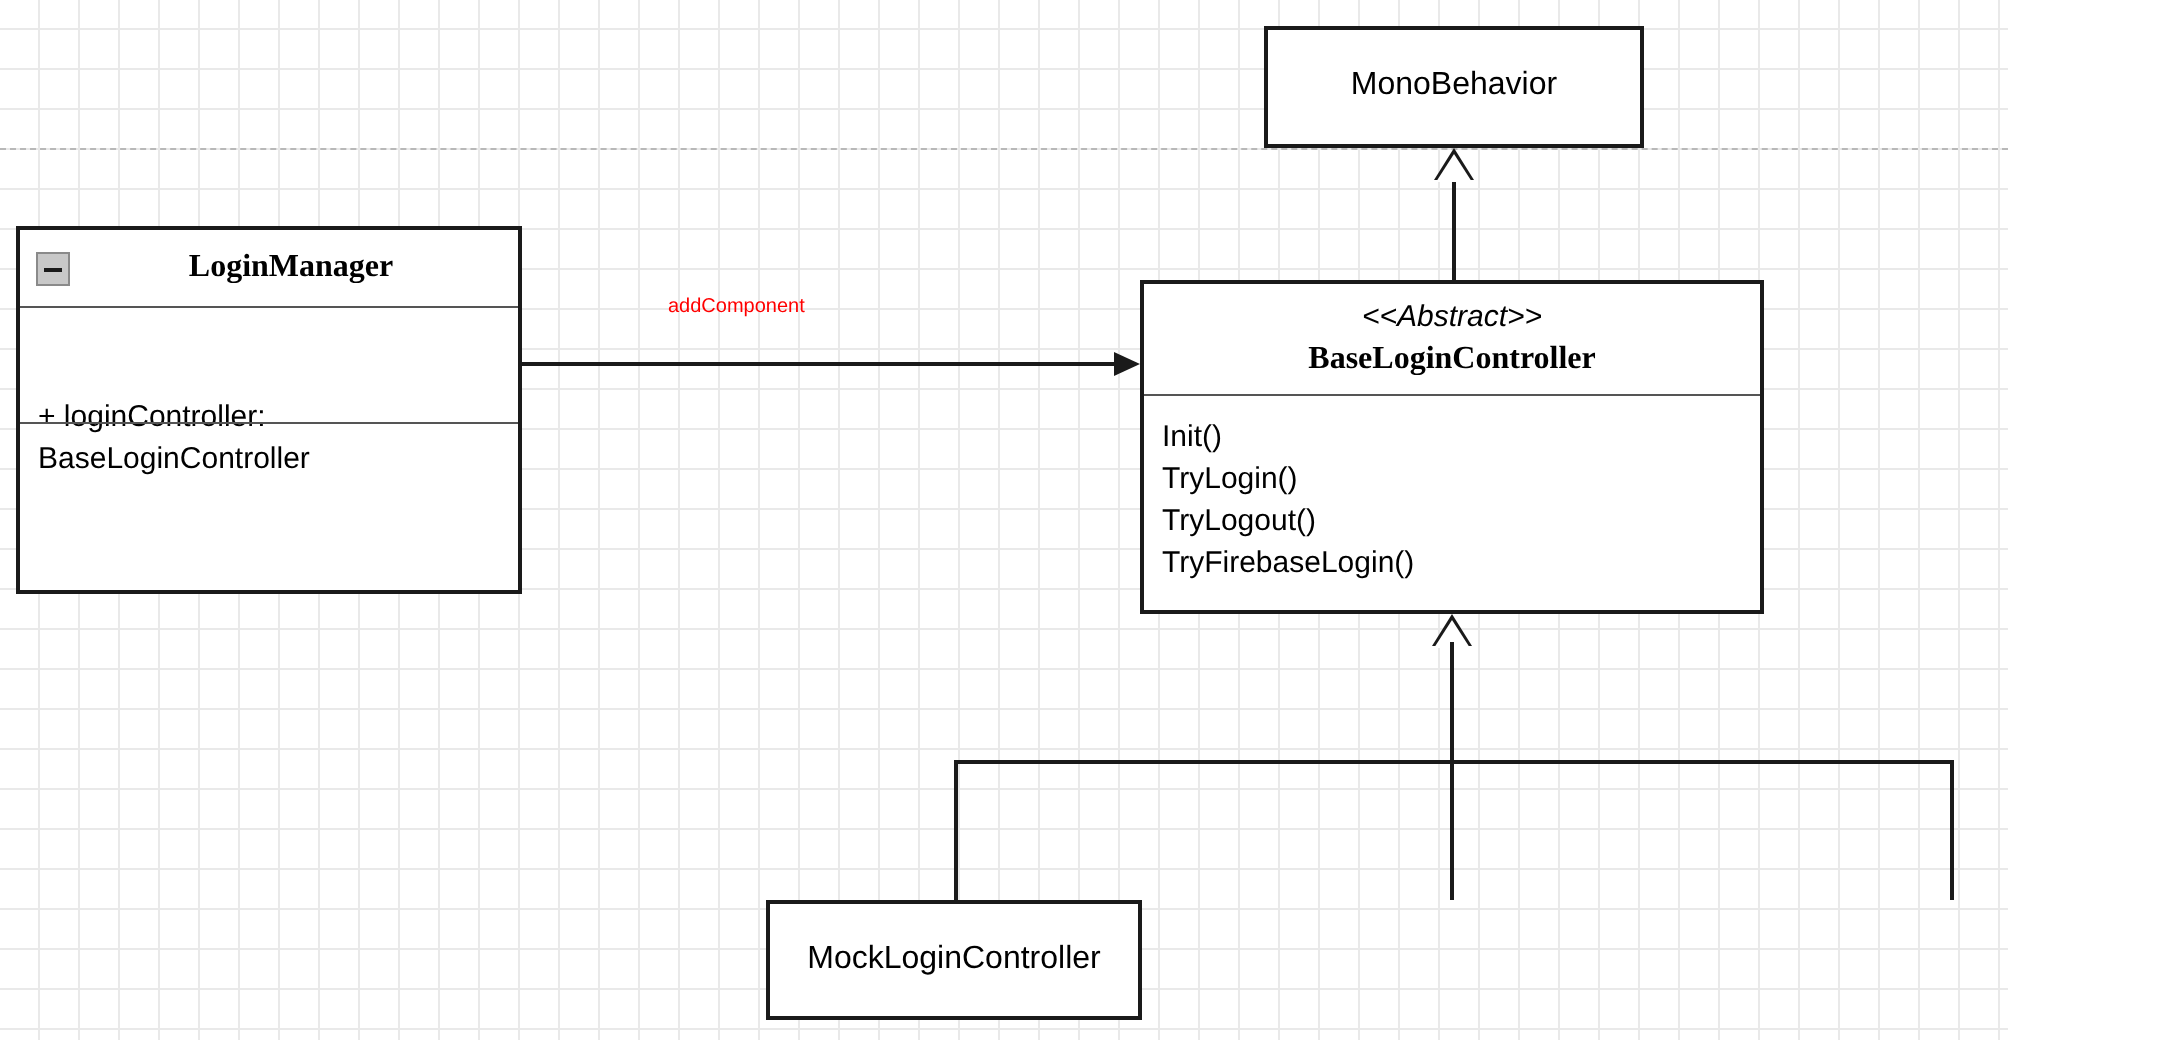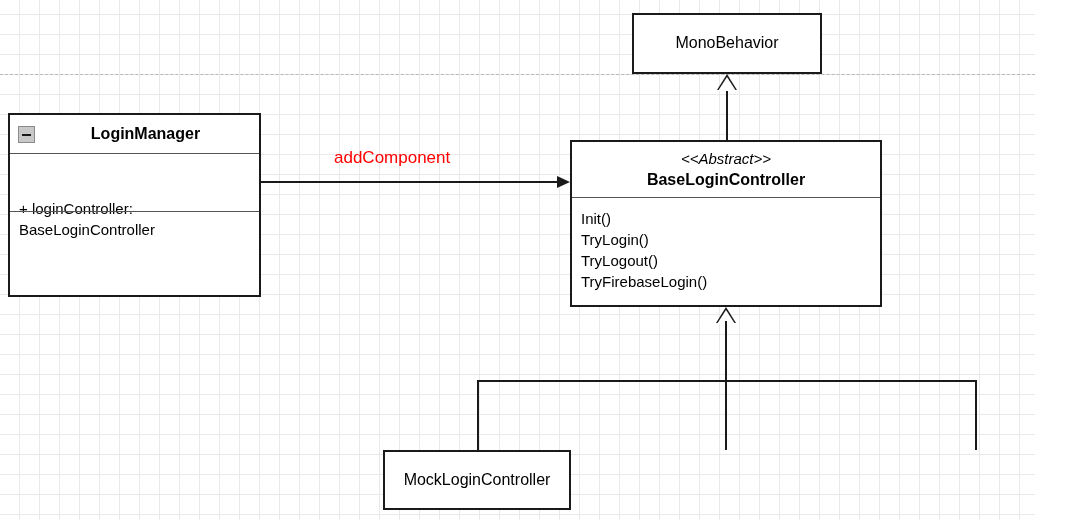--- a/index.html
+++ b/index.html
@@ -18,38 +18,37 @@
       linear-gradient(to bottom, #e9e9e9 1px, transparent 1px),
       linear-gradient(to right, #d3d3d3 1px, transparent 1px),
       linear-gradient(to bottom, #d3d3d3 1px, transparent 1px);
     background-size:
       20px 20px,
       20px 20px,
       60px 60px,
       60px 60px;
     background-position: -1px -1px, -1px -6px, -1px -1px, -1px -6px;
     font-family: "Liberation Sans", sans-serif;
-    padding-left: 31px;
   }
 
   .uml-box {
     position: absolute;
     box-sizing: border-box;
     background: #ffffff;
     border: 2px solid #1a1a1a;
   }
 
   .box-title {
     font-size: 16px;
     color: #000000;
     text-align: center;
     white-space: nowrap;
   }
 
-  .box-title.bold { font-weight: bold; }
+  .box-title.bold { font-weight: bold; font-family: Liberation Serif, serif; }
 
   .stereotype {
     font-size: 15px;
     font-style: italic;
     color: #000000;
     text-align: center;
     white-space: nowrap;
   }
 
   .compartment {
@@ -133,21 +132,21 @@
     position: absolute;
     width: 0;
     height: 0;
     border-top: 6px solid transparent;
     border-bottom: 6px solid transparent;
     border-left: 13px solid #1a1a1a;
   }
 
   .edge-label {
     position: absolute;
-    font-size: 17px;
+    font-size: 10px;
     color: #ff0000;
     white-space: nowrap;
     text-align: center;
   }
 </style>
 </head>
 <body>
 
 <div id="canvas">
 

